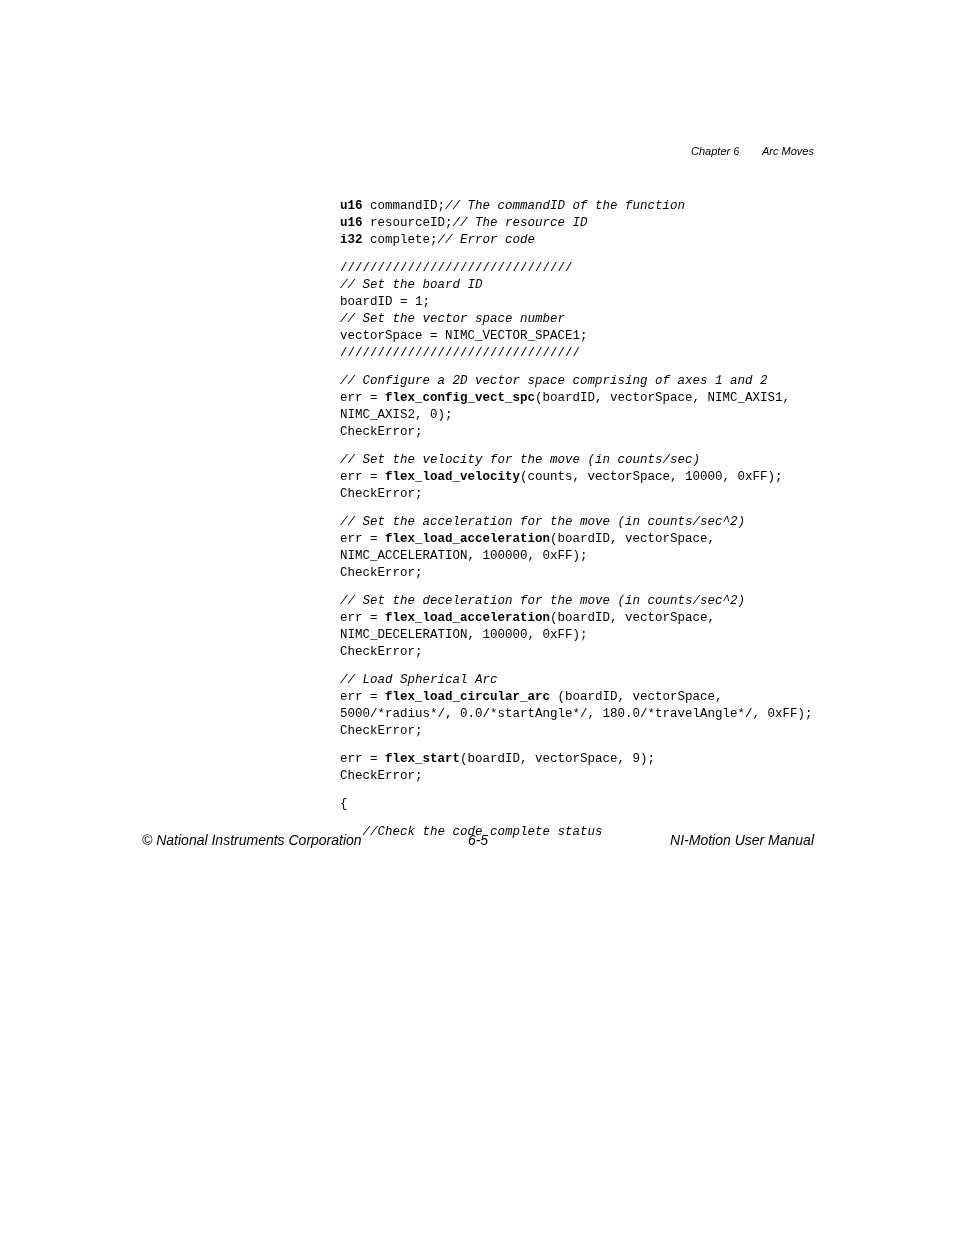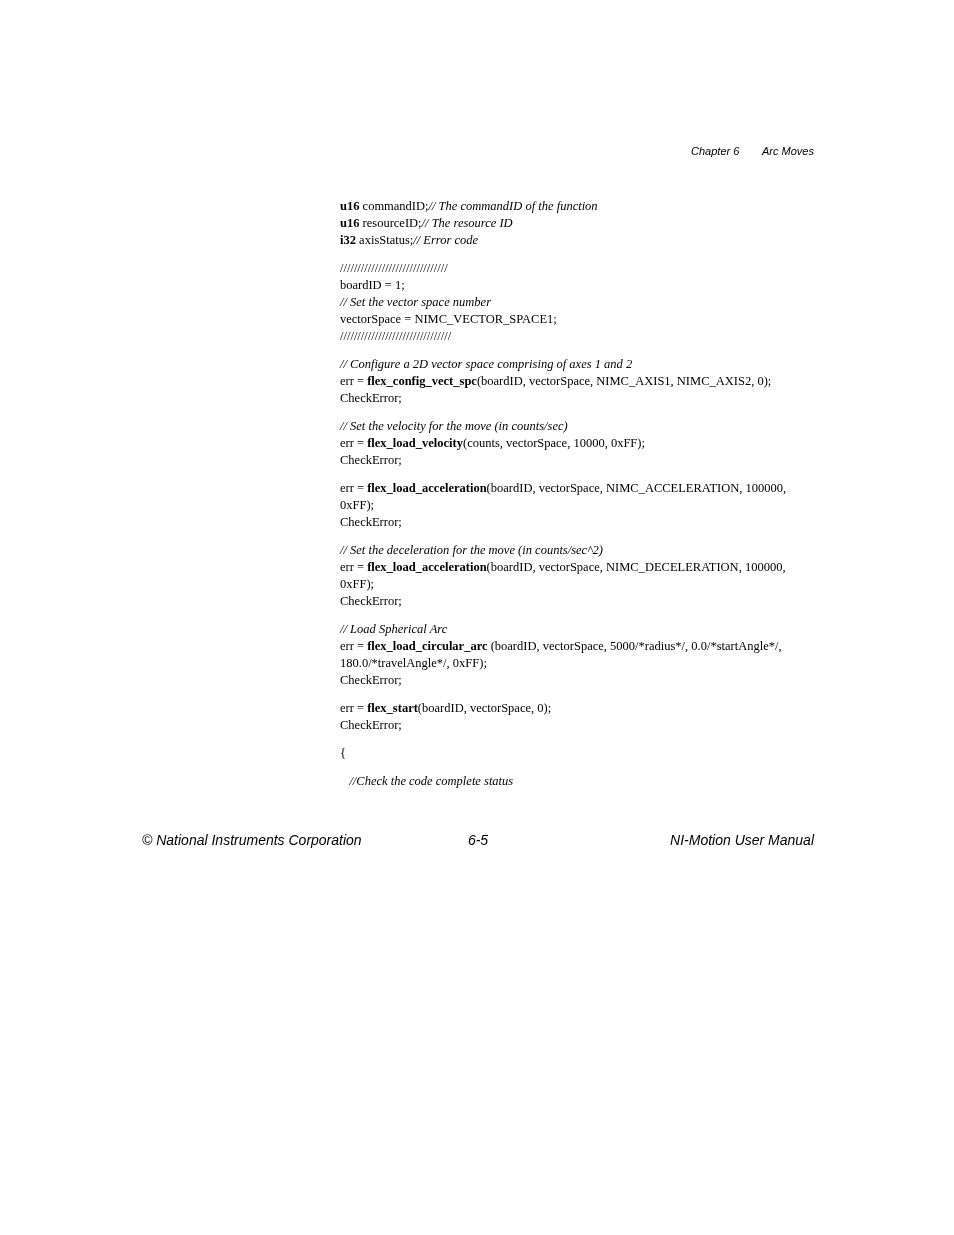--- a/index.html
+++ b/index.html
@@ -33,21 +33,20 @@
   .content {
     position: absolute;
     top: 198px;
     left: 340px;
     right: 140px;
     font-size: 12.5px;
     line-height: 17px;
   }
   .code-block {
     margin-bottom: 11px;
-    font-family: Liberation Serif, serif;
   }
   .bold { font-weight: bold; }
   .italic { font-style: italic; }
   .footer {
     position: absolute;
     bottom: 118px;
     left: 142px;
     right: 140px;
     font-family: Arial, sans-serif;
     font-style: italic;
@@ -71,62 +70,64 @@
   <div class="header">
     <span class="chapter">Chapter 6</span>
     <span>Arc Moves</span>
   </div>
 
   <div class="content">
 
     <div class="code-block">
       <div><span class="bold">u16</span><span> commandID;</span><span class="italic">// The commandID of the function</span></div>
       <div><span class="bold">u16</span><span> resourceID;</span><span class="italic">// The resource ID</span></div>
-      <div><span class="bold">i32</span><span> axisStatus;</span><span class="italic">// Error code</span></div>
+      <div><span class="bold">i32</span><span> complete;</span><span class="italic">// Error code</span></div>
     </div>
 
     <div class="code-block">
       <div>///////////////////////////////</div>
+      <div class="italic">// Set the board ID</div>
       <div>boardID = 1;</div>
       <div class="italic">// Set the vector space number</div>
       <div>vectorSpace = NIMC_VECTOR_SPACE1;</div>
       <div>////////////////////////////////</div>
     </div>
 
     <div class="code-block">
       <div class="italic">// Configure a 2D vector space comprising of axes 1 and 2</div>
       <div><span>err = </span><span class="bold">flex_config_vect_spc</span><span>(boardID, vectorSpace, NIMC_AXIS1, NIMC_AXIS2, 0);</span></div>
       <div>CheckError;</div>
     </div>
 
     <div class="code-block">
       <div class="italic">// Set the velocity for the move (in counts/sec)</div>
       <div><span>err = </span><span class="bold">flex_load_velocity</span><span>(counts, vectorSpace, 10000, 0xFF);</span></div>
       <div>CheckError;</div>
     </div>
 
     <div class="code-block">
+      <div class="italic">// Set the acceleration for the move (in counts/sec^2)</div>
       <div><span>err = </span><span class="bold">flex_load_acceleration</span><span>(boardID, vectorSpace, NIMC_ACCELERATION, 100000, 0xFF);</span></div>
       <div>CheckError;</div>
     </div>
 
     <div class="code-block">
       <div class="italic">// Set the deceleration for the move (in counts/sec^2)</div>
       <div><span>err = </span><span class="bold">flex_load_acceleration</span><span>(boardID, vectorSpace, NIMC_DECELERATION, 100000, 0xFF);</span></div>
       <div>CheckError;</div>
     </div>
 
     <div class="code-block">
       <div class="italic">// Load Spherical Arc</div>
       <div><span>err = </span><span class="bold">flex_load_circular_arc</span><span> (boardID, vectorSpace, 5000/*radius*/, 0.0/*startAngle*/, 180.0/*travelAngle*/, 0xFF);</span></div>
       <div>CheckError;</div>
     </div>
 
     <div class="code-block">
-      <div><span>err = </span><span class="bold">flex_start</span><span>(boardID, vectorSpace, 0);</span></div>
+      <div><span>err = </span><span class="bold">flex_start</span><span>(boardID, vectorSpace, 9);</span></div>
       <div>CheckError;</div>
     </div>
 
     <div class="code-block">
       <div>{</div>
     </div>
 
     <div class="code-block">
       <div><span style="white-space:pre;">   </span><span class="italic">//Check the code complete status</span></div>
     </div>

